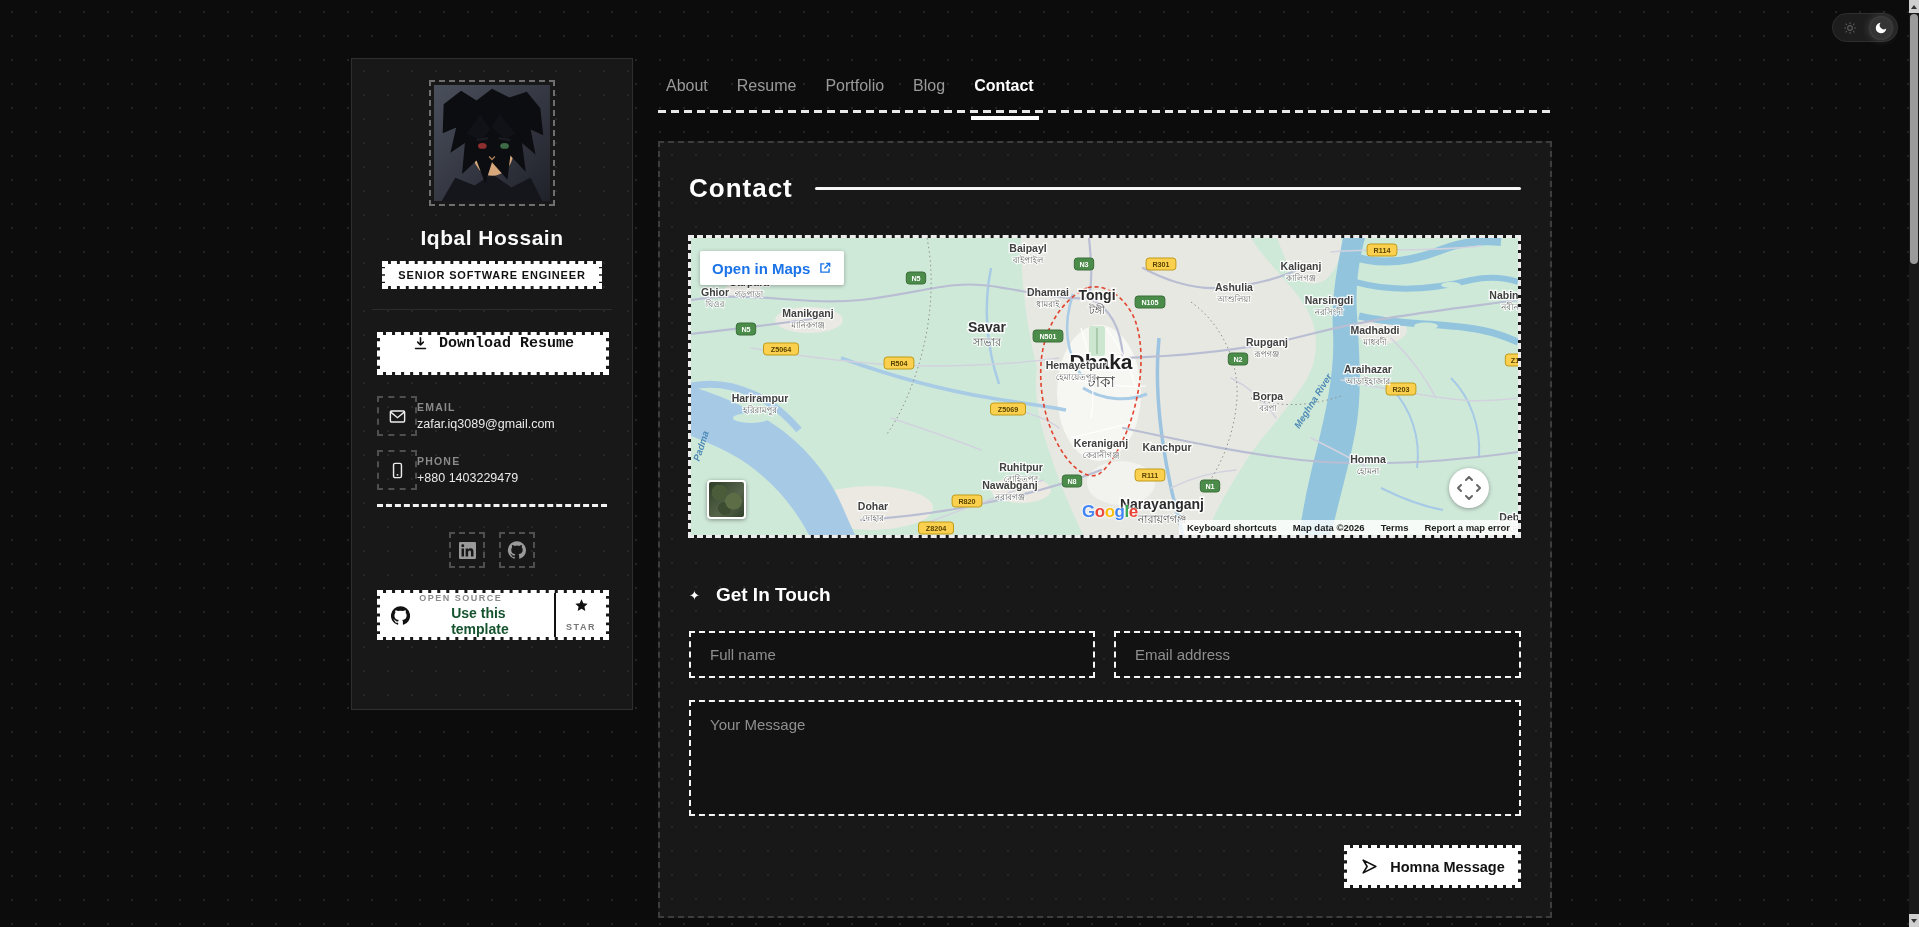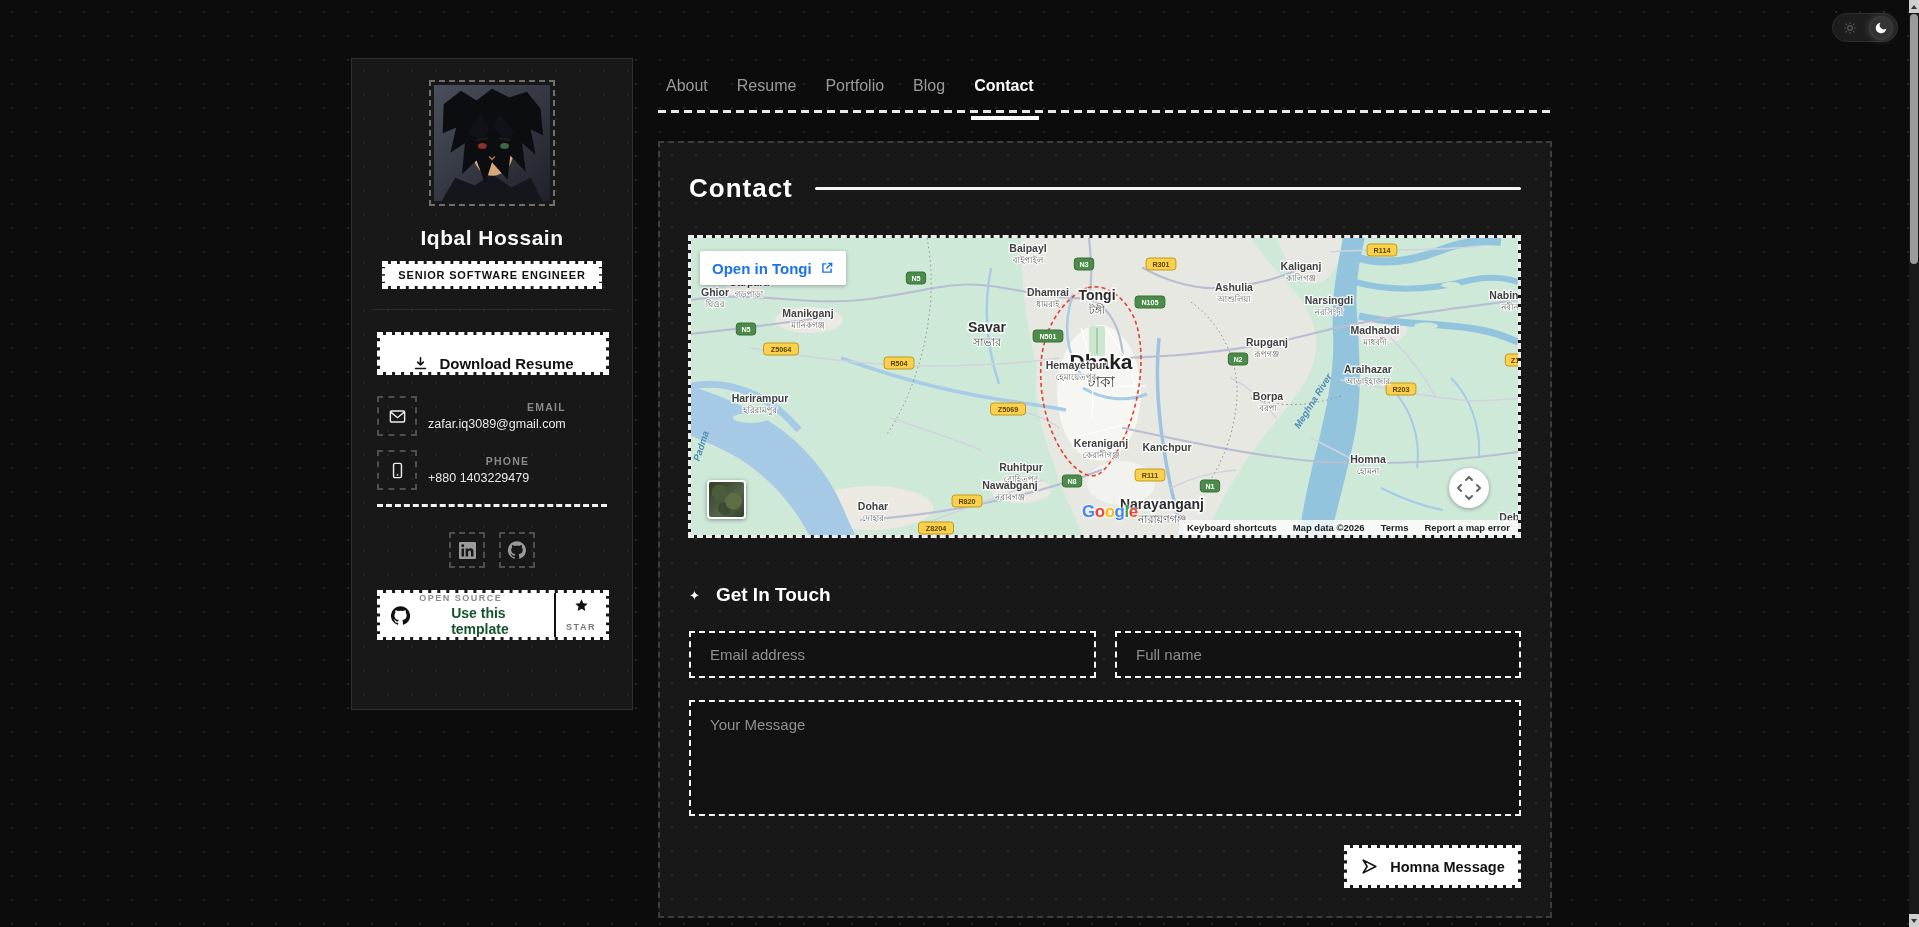--- a/index.html
+++ b/index.html
@@ -35,26 +35,26 @@
   .page-scrollbar .thumb { position:absolute; left:1px; top:14px; width:8px; height:250px; background:#9b9b9b; border-radius:4px; }
   
   .profile-card { position:absolute; left:351px; top:58px; width:282px; height:652px;
     border:1px solid #2f2f2f; text-align:center; }
   .avatar-frame { width:126px; height:126px; margin:21px auto 0; border:2px dashed #6f6f6f; padding:3px; }
   .avatar-frame svg { display:block; width:116px; height:116px; }
   .profile-name { margin-top:20px; font-size:21px; font-weight:700; letter-spacing:.5px; color:#fafafa; }
   .role-badge { display:inline-block; margin-top:11px; padding:5px 13px; background:#fff;
     background-clip:padding-box; border:3px dashed #fff; color:#111; font-size:11px; font-weight:700; letter-spacing:.8px; }
   .card-divider { border:none; border-top:1px solid #2c2c2c; margin:20px 20px 0; }
-  .download-btn { display:flex; align-items:flex-end; justify-content:center; gap:10px;
+  .download-btn { display:flex; align-items:flex-start; justify-content:center; gap:10px;
     margin:22px 25px 0; width:232px; height:43px; background:#fff; background-clip:padding-box;
     border:3px dashed #fff; color:#111; font-size:15px; font-weight:700; cursor:pointer;
-    font-family:Liberation Sans, sans-serif; }
+    font-family:Liberation Mono, monospace; }
   .contact-list { list-style:none; margin-top:21px; text-align:left; }
-  .contact-row { display:flex; align-items:center; gap:11px; padding:0 0 0 25px; height:40px; margin-bottom:14px;text-align:right; }
+  .contact-row { display:flex; align-items:center; gap:0; padding:0 0 0 25px; height:40px; margin-bottom:14px; }
   .icon-box { flex:0 0 40px; width:40px; height:40px; border:2px dashed #4f4f4f;
     display:flex; align-items:center; justify-content:center; }
   .contact-meta .c-label { font-size:10.5px; letter-spacing:1.2px; color:#8a8a8a; font-weight:600; }
   .contact-meta .c-value { font-size:12.5px; color:#e9e9e9; margin-top:4px; }
   .dashed-divider { margin:9px 25px 0; border:none; border-top:3px dashed #f2f2f2; }
   .socials { margin-top:25px; display:flex; justify-content:center; gap:14px; }
   .social-box { width:36px; height:36px; border:2px dashed #4f4f4f; display:flex; align-items:center; justify-content:center; cursor:pointer; }
   .template-box { margin:22px 25px 0; width:232px; height:50px; background:#fff; background-clip:padding-box;
     border:3px dashed #fff; display:flex; align-items:stretch; cursor:pointer; text-align:left; }
   .template-main { flex:1; display:flex; align-items:center; gap:9px; padding-left:11px; }
@@ -491,21 +491,21 @@
             </g>
             <g>
               <text x="622" y="166.325" text-anchor="middle" font-size="9.5" font-weight="600" fill="#4e8ab5" font-family="&quot;Liberation Sans&quot;,sans-serif" font-style="italic" transform="rotate(-58,622,163)">Meghna River</text>
             </g>
             <g>
               <text x="10" y="211.325" text-anchor="middle" font-size="9.5" font-weight="600" fill="#4e8ab5" font-family="&quot;Liberation Sans&quot;,sans-serif" font-style="italic" transform="rotate(-72,10,208)">Padma</text>
             </g>
           </g>
       </svg>
       <button class="open-maps-btn">
-        <span>Open in Tongi</span>
+        <span>Open in Maps</span>
         <svg width="14" height="14" viewBox="0 0 24 24" fill="none" stroke="#1a73e8" stroke-width="2.4">
           <path d="M19 13v6H5V5h6"></path>
             <path d="M14 4h6v6"></path>
             <path d="M20 4L11 13"></path>
         </svg>
       </button>
       <div class="sat-thumb"></div>
       <div class="pan-control">
         <svg width="24" height="24" viewBox="0 0 24 24" fill="none" stroke="#666" stroke-width="2" stroke-linecap="round" stroke-linejoin="round">
           <path d="M9 4l3-3 3 3"></path>
@@ -521,22 +521,22 @@
         <span>Terms</span>
         <span>Report a map error</span>
       </div>
     </div>
 
     <h3 class="git-heading">
       <span class="sparkle">✦</span>
       <span>Get In Touch</span>
     </h3>
     <div class="form-row">
+      <input class="text-field" type="text" placeholder="Full name" style="">
       <input class="text-field second" type="text" placeholder="Email address" style="">
-      <input class="text-field" type="text" placeholder="Full name" style="">
     </div>
     <textarea class="message-field" placeholder="Your Message" style=""></textarea>
     <div class="send-row">
       <button class="send-btn">
         <svg width="19" height="19" viewBox="0 0 24 24" fill="none" stroke="#111" stroke-width="2" stroke-linejoin="round">
           <path d="M4 4l16 8-16 8 5-8-5-8z"></path>
         </svg>
         <span>Homna Message</span>
       </button>
     </div>

